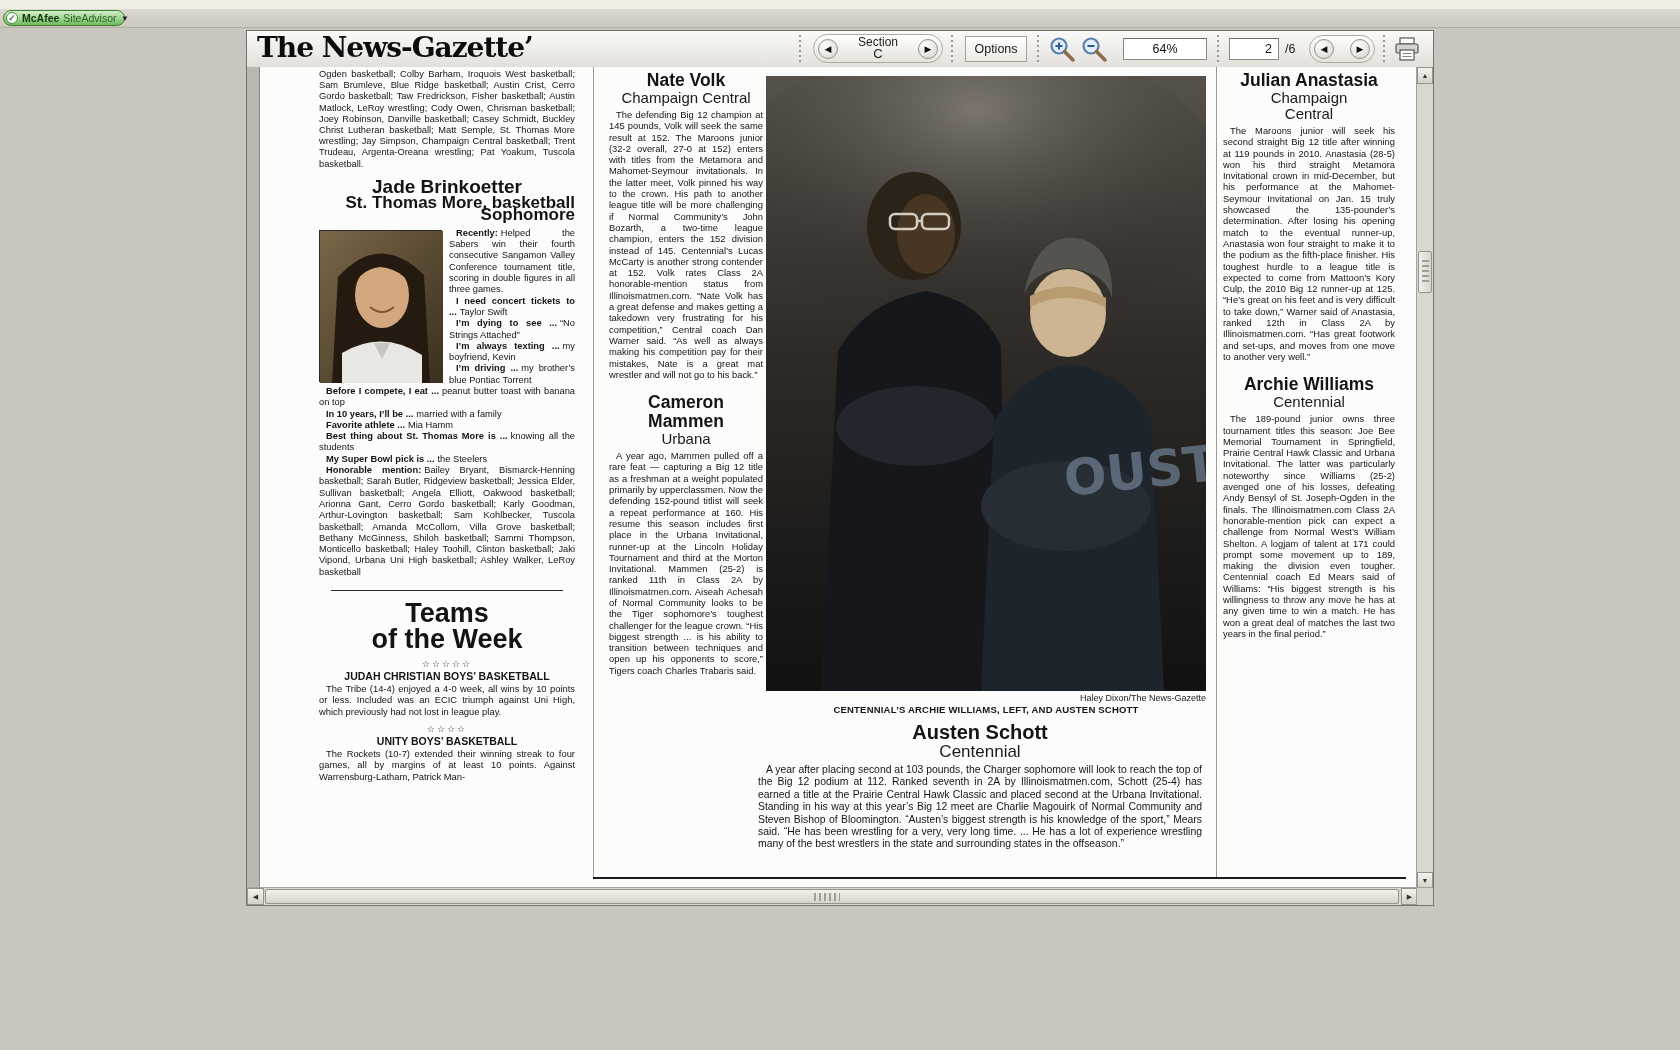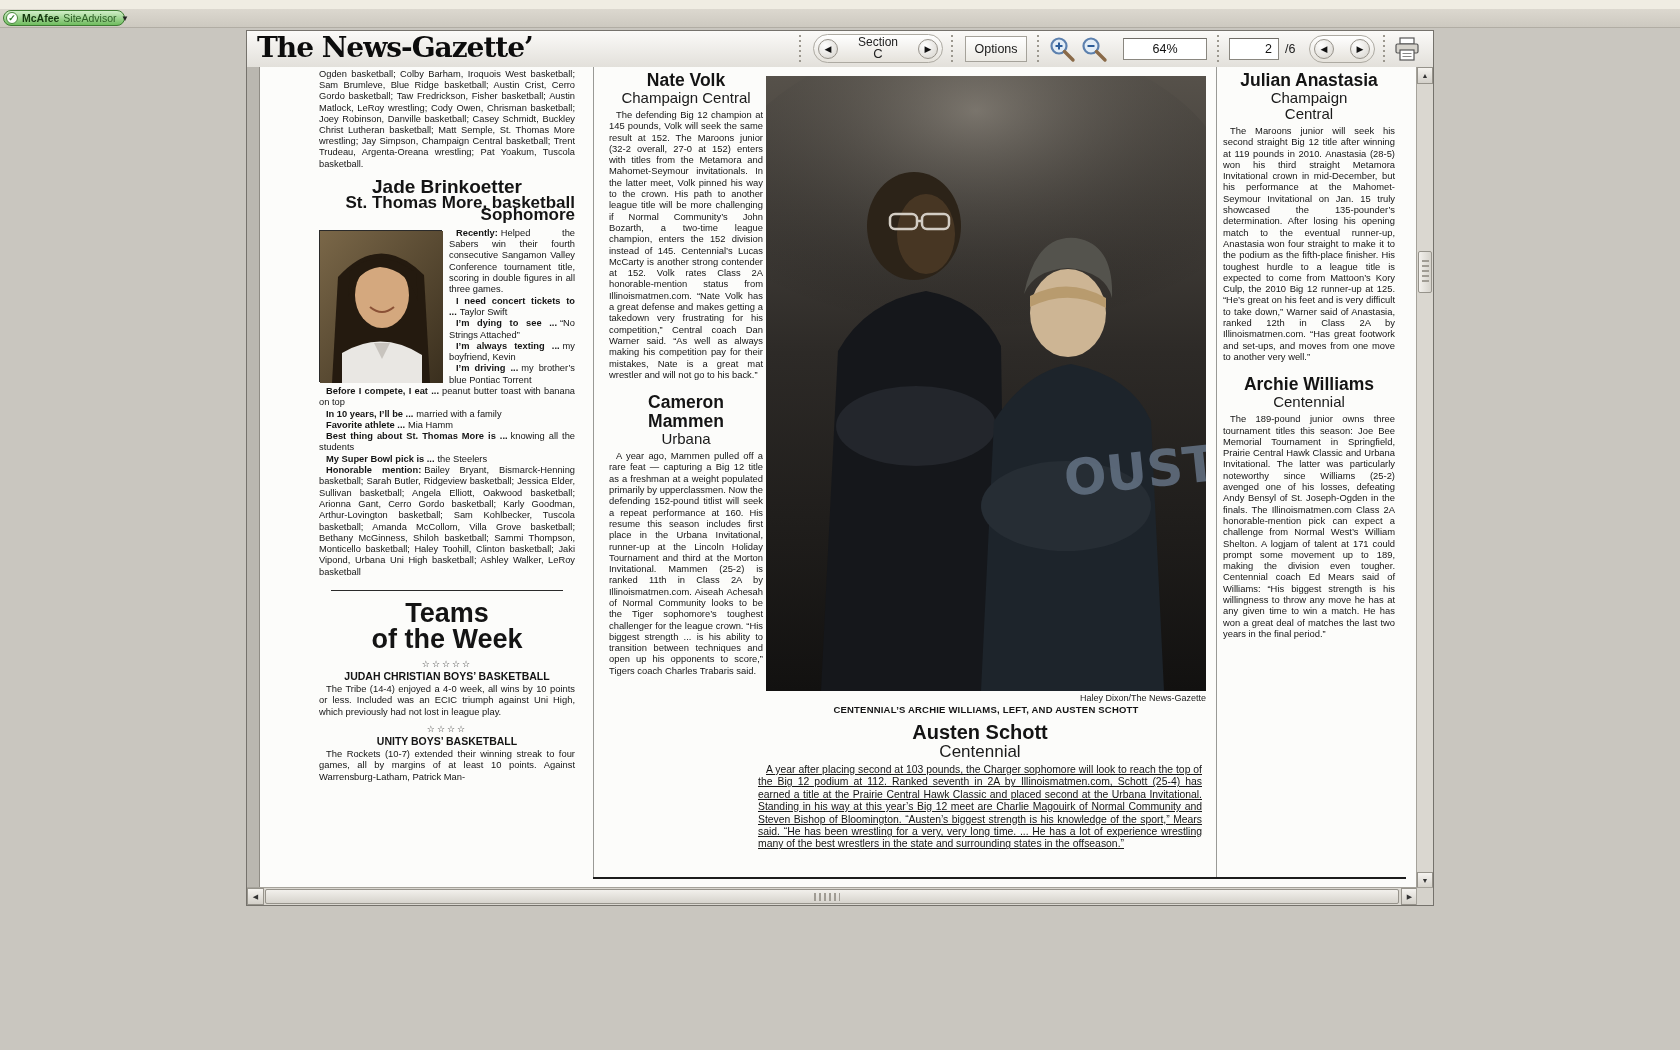--- a/index.html
+++ b/index.html
@@ -91,21 +91,21 @@
   .article + .article { margin-top:13px; }
 
   
   .photo-block { position:absolute; left:505px; top:9px; width:440px; }
   .wrestler-photo { width:440px; height:615px; display:block; }
   .photo-credit { font-size:9px; color:#222; text-align:right; margin-top:2px; }
   .photo-caption { font-size:9.5px; font-weight:bold; text-align:center; margin-top:1px; letter-spacing:0.2px; }
   .feature { position:absolute; left:497px; top:655px; width:444px; }
   .feature .art-name { font-size:20px; line-height:21px; }
   .feature .art-school { font-size:17px; line-height:18px; }
-  .feature .bt { font-size:10.4px; line-height:12.4px; margin-top:3px; text-indent:8px;text-decoration:underline; }
+  .feature .bt { font-size:10.4px; line-height:12.4px; margin-top:3px; text-indent:8px; }
 </style>
 </head>
 <body>
 
 <div class="top-strip"></div>
 <div class="mcafee-bar">
   <div class="mcafee-badge">
     <span class="mcafee-check">✓</span>
     <span class="mcafee-bold">McAfee</span>
     <span class="mcafee-rest">SiteAdvisor</span>

